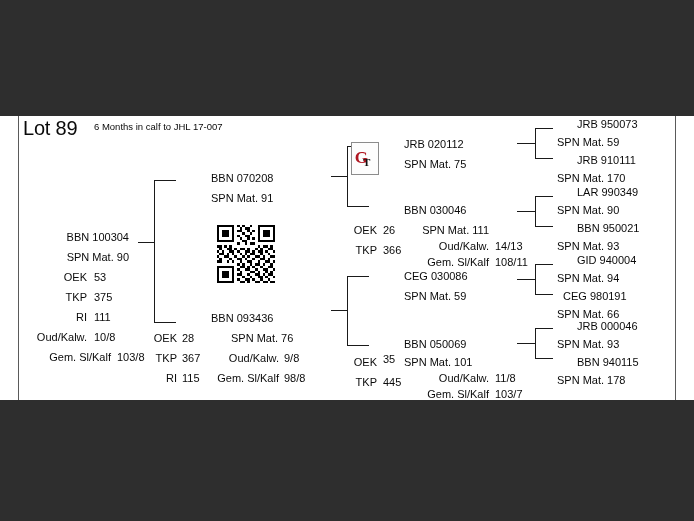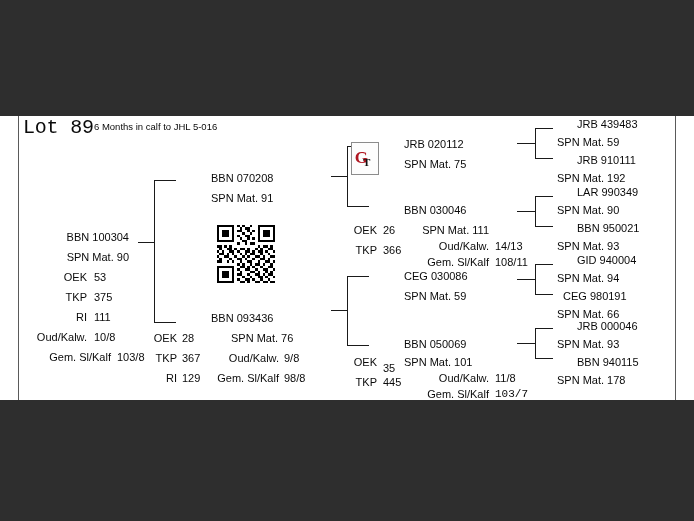--- a/index.html
+++ b/index.html
@@ -105,22 +105,22 @@
 </head>
 <body>
 
 <div id="viewport">
 
   <div class="letterbox" id="band-top"></div>
   <div class="letterbox" id="band-bottom"></div>
 
   <div id="page">
 
-    <div class="t lot-title" style="left:4px; top:1px;font-family:Liberation Mono, monospace;">Lot 89</div>
-    <div class="t sub-note" style="left:75px; top:5px;">6 Months in calf to JHL 5-016</div>
+    <div class="t lot-title" style="left:4px; top:1px;">Lot 89</div>
+    <div class="t sub-note" style="left:75px; top:5px;">6 Months in calf to JHL 17-007</div>
 
     <div class="ln vl" style="left:135px; top:64px; height:143px;"></div>
     <div class="ln hl" style="left:119px; top:126px; width:17px;"></div>
     <div class="ln hl" style="left:135px; top:64px; width:22px;"></div>
     <div class="ln hl" style="left:135px; top:206px; width:22px;"></div>
 
     <div class="ln vl" style="left:328px; top:30px; height:60px;"></div>
     <div class="ln hl" style="left:312px; top:60px; width:17px;"></div>
     <div class="ln hl" style="left:328px; top:30px; width:22px;"></div>
     <div class="ln hl" style="left:328px; top:90px; width:22px;"></div>
@@ -311,21 +311,21 @@
     <div class="t" style="left:192px; top:196px;">BBN 093436</div>
     <div class="t" style="left:212px; top:216px;">SPN Mat. 76</div>
 
     <div class="t r" style="left:126px; top:216px; width:32px;">OEK</div>
     <div class="t" style="left:163px; top:216px;">28</div>
 
     <div class="t r" style="left:126px; top:236px; width:32px;">TKP</div>
     <div class="t" style="left:163px; top:236px;">367</div>
 
     <div class="t r" style="left:126px; top:256px; width:32px;">RI</div>
-    <div class="t" style="left:163px; top:256px;">129</div>
+    <div class="t" style="left:163px; top:256px;">115</div>
 
     <div class="t r" style="left:196px; top:236px; width:64px;">Oud/Kalw.</div>
     <div class="t" style="left:265px; top:236px;">9/8</div>
 
     <div class="t r" style="left:186px; top:256px; width:74px;">Gem. Sl/Kalf</div>
     <div class="t" style="left:265px; top:256px;text-align:right;">98/8</div>
 
     <div id="gt-logo" style="left:332px; top:26px; width:28px; height:33px;">
       <span class="g">G</span>
       <span class="tt">T</span>
@@ -342,33 +342,33 @@
     <div class="t r" style="left:396px; top:124px; width:74px;">Oud/Kalw.</div>
     <div class="t" style="left:476px; top:124px;">14/13</div>
     <div class="t r" style="left:386px; top:140px; width:84px;">Gem. Sl/Kalf</div>
     <div class="t" style="left:476px; top:140px;">108/11</div>
 
     <div class="t" style="left:385px; top:154px;">CEG 030086</div>
     <div class="t" style="left:385px; top:174px;">SPN Mat. 59</div>
 
     <div class="t" style="left:385px; top:222px;">BBN 050069</div>
     <div class="t r" style="left:326px; top:240px; width:32px;">OEK</div>
-    <div class="t" style="left:364px; top:246px;">35</div>
+    <div class="t" style="left:364px; top:237px;">35</div>
     <div class="t r" style="left:326px; top:260px; width:32px;">TKP</div>
     <div class="t" style="left:364px; top:260px;">445</div>
     <div class="t" style="left:385px; top:240px;">SPN Mat. 101</div>
     <div class="t r" style="left:396px; top:256px; width:74px;">Oud/Kalw.</div>
     <div class="t" style="left:476px; top:256px;">11/8</div>
     <div class="t r" style="left:386px; top:272px; width:84px;">Gem. Sl/Kalf</div>
-    <div class="t" style="left:476px; top:272px;font-family:Liberation Mono, monospace;">103/7</div>
-
-    <div class="t" style="left:558px; top:2px;">JRB 439483</div>
+    <div class="t" style="left:476px; top:272px;">103/7</div>
+
+    <div class="t" style="left:558px; top:2px;">JRB 950073</div>
     <div class="t" style="left:538px; top:20px;">SPN Mat. 59</div>
     <div class="t" style="left:558px; top:38px;">JRB 910111</div>
-    <div class="t" style="left:538px; top:56px;">SPN Mat. 192</div>
+    <div class="t" style="left:538px; top:56px;">SPN Mat. 170</div>
 
     <div class="t" style="left:558px; top:70px;">LAR 990349</div>
     <div class="t" style="left:538px; top:88px;">SPN Mat. 90</div>
     <div class="t" style="left:558px; top:106px;">BBN 950021</div>
     <div class="t" style="left:538px; top:124px;">SPN Mat. 93</div>
 
     <div class="t" style="left:558px; top:138px;">GID 940004</div>
     <div class="t" style="left:538px; top:156px;">SPN Mat. 94</div>
     <div class="t" style="left:544px; top:174px;">CEG 980191</div>
     <div class="t" style="left:538px; top:192px;">SPN Mat. 66</div>

